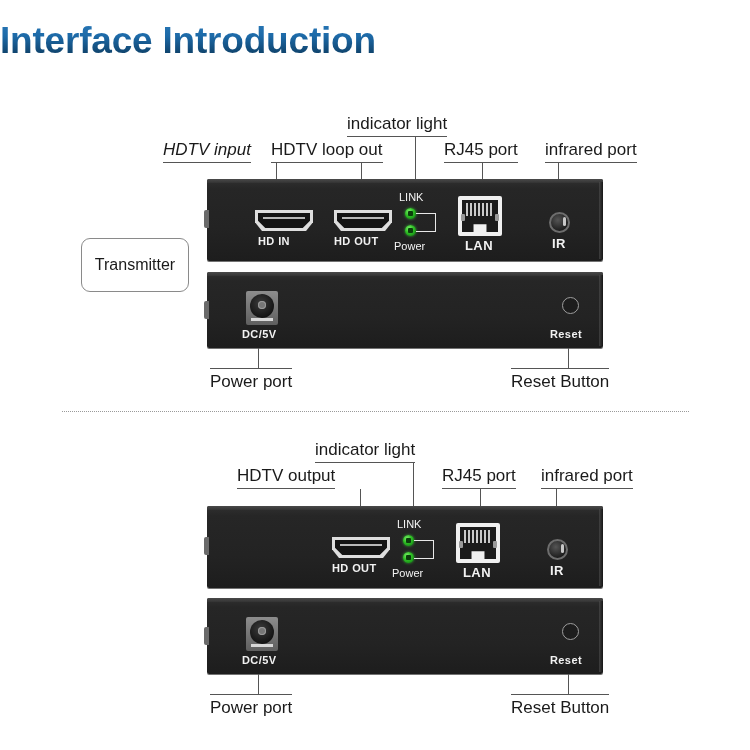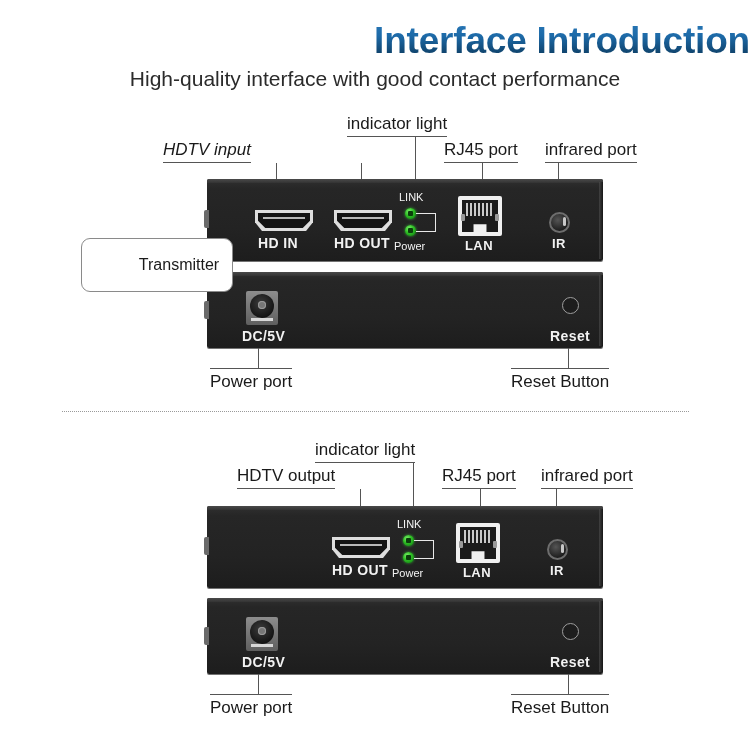--- a/index.html
+++ b/index.html
@@ -9,21 +9,21 @@
     font-family:"Liberation Sans", sans-serif;
     position:relative;
     overflow:hidden;
     -webkit-font-smoothing:antialiased;
   }
   .stage{position:absolute;left:0;top:0;width:750px;height:750px;}
 
   
   .title{
     position:absolute;left:0;top:20px;width:750px;
-    text-align:right;
+    text-align:left;
     font-size:37px;font-weight:bold;letter-spacing:-0.2px;
     background:linear-gradient(180deg,#2a79b8 0%,#1d6aa8 38%,#10456f 78%,#0c3a5e 100%);
     -webkit-background-clip:text;background-clip:text;
     color:transparent;-webkit-text-fill-color:transparent;
   }
   .subtitle{
     position:absolute;left:0;top:67px;width:750px;
     text-align:center;font-size:21px;color:#2b2b2b;
   }
 
@@ -64,21 +64,21 @@
   }
   .hdmi .inner{
     position:absolute;left:3px;top:3px;right:3px;bottom:3px;
     background:#141414;
     clip-path:polygon(0 0,100% 0,100% 52%,86% 100%,14% 100%,0 52%);
   }
   .hdmi .bar{
     position:absolute;left:8px;right:8px;top:7px;height:2px;background:#b9b9b9;
   }
   .portlabel{
-    position:absolute;color:#f2f2f2;font-size:14px;font-weight:bold;
+    position:absolute;color:#f2f2f2;font-size:11px;font-weight:bold;
     letter-spacing:.4px;white-space:nowrap;
   }
 
   
   .led{
     position:absolute;width:11px;height:11px;border-radius:50%;
     background:radial-gradient(circle at 38% 32%,#7cf06a 0%,#2fbf25 42%,#0d7a10 100%);
     box-shadow:0 0 3px rgba(60,220,60,.75);
   }
   .led::after{
@@ -154,25 +154,25 @@
     position:absolute;left:62px;top:411px;width:627px;height:0;
     border-top:1.6px dotted #9a9a9a;
   }
 </style>
 </head>
 <body>
 
 <div class="stage">
 
   <div class="title">Interface Introduction</div>
-  <div class="subtitle">High-quality interface with good contact performance</div>
 
   <div class="callout under" style="left:163px;top:140px;font-style:italic;">HDTV input</div>
   <div class="leader" style="left:276px;top:163px;height:24px;"></div>
 
+  <div class="callout under" style="left:271px;top:140px;">HDTV loop out</div>
   <div class="leader" style="left:361px;top:163px;height:24px;"></div>
 
   <div class="callout under" style="left:347px;top:114px;">indicator light</div>
   <div class="leader" style="left:415px;top:137px;height:50px;"></div>
 
   <div class="callout under" style="left:444px;top:140px;">RJ45 port</div>
   <div class="leader" style="left:482px;top:163px;height:24px;"></div>
 
   <div class="callout under" style="left:545px;top:140px;">infrared port</div>
   <div class="leader" style="left:558px;top:163px;height:24px;"></div>
@@ -221,21 +221,21 @@
       <div class="barrel"></div>
       <div class="pin"></div>
       <div class="slot"></div>
     </div>
     <div class="portlabel" style="left:35px;top:56px;">DC/5V</div>
 
     <div class="reset" style="left:355px;top:25px;"></div>
     <div class="portlabel" style="left:343px;top:56px;">Reset</div>
   </div>
 
-  <div class="rolebox" style="left:81px;top:238px;width:106px;height:52px;padding-left:44px;">
+  <div class="rolebox" style="left:81px;top:238px;width:106px;height:52px;">
     <span>Transmitter</span>
   </div>
 
   <div class="leader" style="left:258px;top:348px;height:20px;"></div>
   <div class="callout over" style="left:210px;top:368px;">Power port</div>
 
   <div class="leader" style="left:568px;top:348px;height:20px;"></div>
   <div class="callout over" style="left:511px;top:368px;">Reset Button</div>
 
   <div class="divider"></div>

